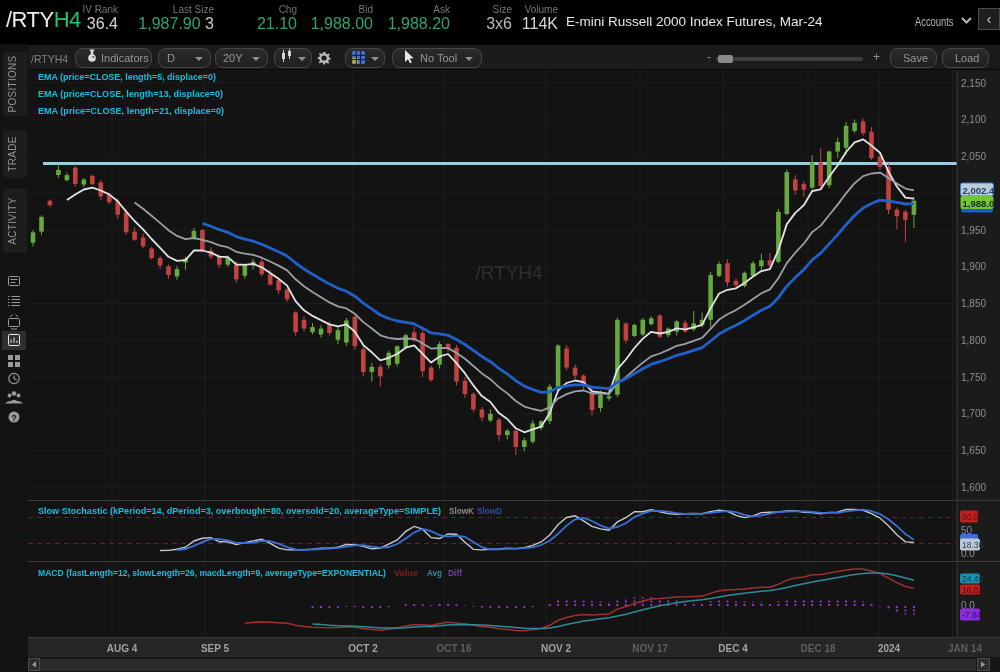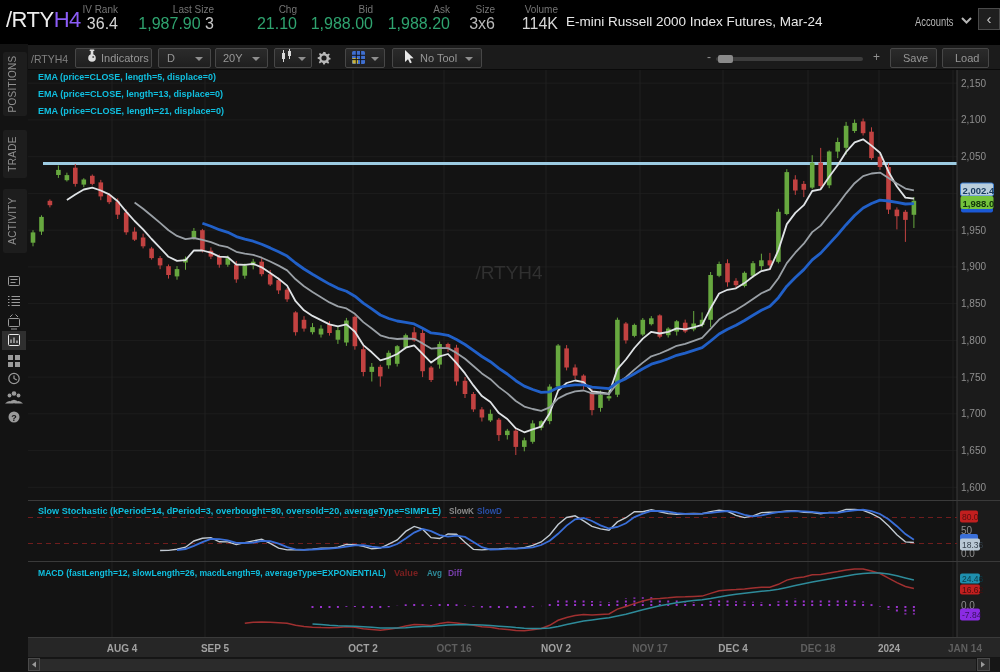--- a/index.html
+++ b/index.html
@@ -1,27 +1,27 @@
 <!DOCTYPE html>
 <html><head><meta charset="utf-8"><style>
 *{margin:0;padding:0;box-sizing:border-box}
 html,body{width:1000px;height:672px;background:#000;font-family:"Liberation Sans",sans-serif;overflow:hidden;position:relative}
 .topbar{position:absolute;left:0;top:0;width:1000px;height:44px;background:#000}
 .sym{position:absolute;left:6px;top:7px;font-size:22px;color:#ededed;letter-spacing:-0.5px}
-.sym span{color:#8b5cf6}
+.sym span{color:#22c55e}
 .fld{position:absolute;top:4px;text-align:right}
 .fld .lb{font-size:10px;color:#757575;line-height:11px}
 .fld .vl{font-size:16px;color:#d5d5d5;line-height:17px}
 .fld .vl.grn,.grn{color:#2fa36f}
 .desc{position:absolute;left:566px;top:14px;font-size:13.5px;color:#e8e8e8}
 .accounts{position:absolute;left:915px;top:15px;font-size:12px;color:#b5b5b5;transform:scaleX(0.78);transform-origin:0 0}
 .collapse{position:absolute;left:978px;top:8px;width:22px;height:22px;background:#1f1f1f;border:1px solid #4a4a4a;color:#c8c8c8;font-size:15px;text-align:center;line-height:19px}
 .toolbar{position:absolute;left:28px;top:44px;width:972px;height:26px;background:#1b1b1b;border-top:1px solid #000;border-bottom:1px solid #0a0a0a}
 .tbtxt{position:absolute;left:3px;top:8px;font-size:10.5px;color:#828282}
-.btn{position:absolute;top:3px;height:20px;background:linear-gradient(#2b2b2b,#1f1f1f);border:1px solid #474747;border-radius:2px;color:#979797;font-size:11px}
+.btn{position:absolute;top:3px;height:20px;background:linear-gradient(#2b2b2b,#1f1f1f);border:1px solid #474747;border-radius:8px;color:#979797;font-size:11px}
 .caret{display:inline-block;width:0;height:0;border-left:4px solid transparent;border-right:4px solid transparent;border-top:4.5px solid #8f8f8f;vertical-align:middle}
 .sidebar{position:absolute;left:0;top:44px;width:28px;height:628px}
 svg.main{position:absolute;left:0;top:0}
 </style></head>
 <body>
 <svg class="main" width="1000" height="672" viewBox="0 0 1000 672">
 <rect x="0" y="44" width="1000" height="628" fill="#131313"></rect>
 <rect x="957" y="70" width="43" height="568" fill="#1b1b1b"></rect>
 <rect x="28" y="638" width="972" height="19" fill="#262626"></rect>
 <rect x="28" y="657" width="972" height="15" fill="#151515"></rect>
@@ -432,21 +432,21 @@
       <div class="vl grn">21.10</div>
     </div>
  <div class="fld" style="left:295px;width:78px">
       <div class="lb">Bid</div>
       <div class="vl grn">1,988.00</div>
     </div>
  <div class="fld" style="left:372px;width:78px">
       <div class="lb">Ask</div>
       <div class="vl grn">1,988.20</div>
     </div>
- <div class="fld" style="left:438px;width:57px">
+ <div class="fld" style="left:455px;width:57px">
       <div class="lb">Size</div>
       <div class="vl" style="color:#b9b9b9">3x6</div>
     </div>
  <div class="fld" style="left:500px;width:58px">
       <div class="lb">Volume</div>
       <div class="vl" style="color:#d5d5d5">114K</div>
     </div>
  <div class="desc">E-mini Russell 2000 Index Futures, Mar-24</div>
  <div class="accounts">Accounts</div>
  <svg style="position:absolute;left:960px;top:16px" width="14" height="10">

